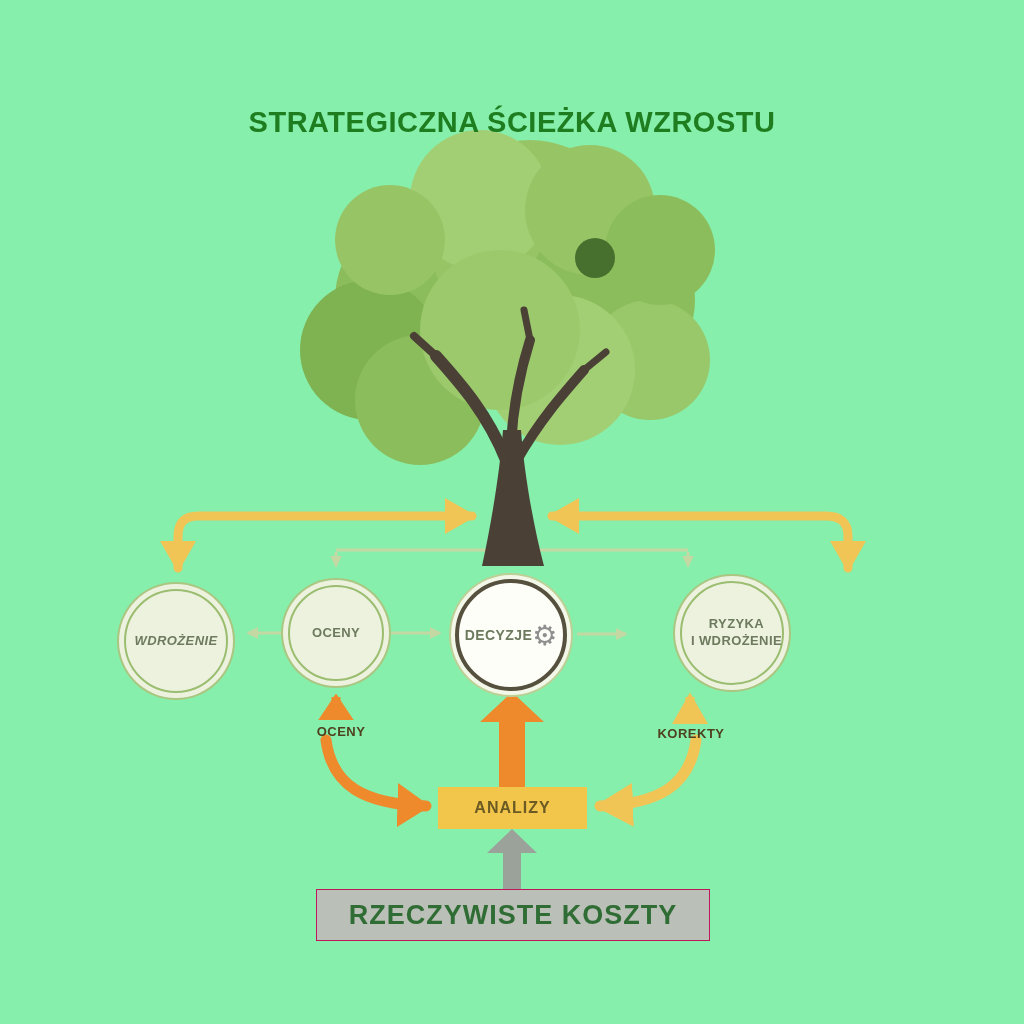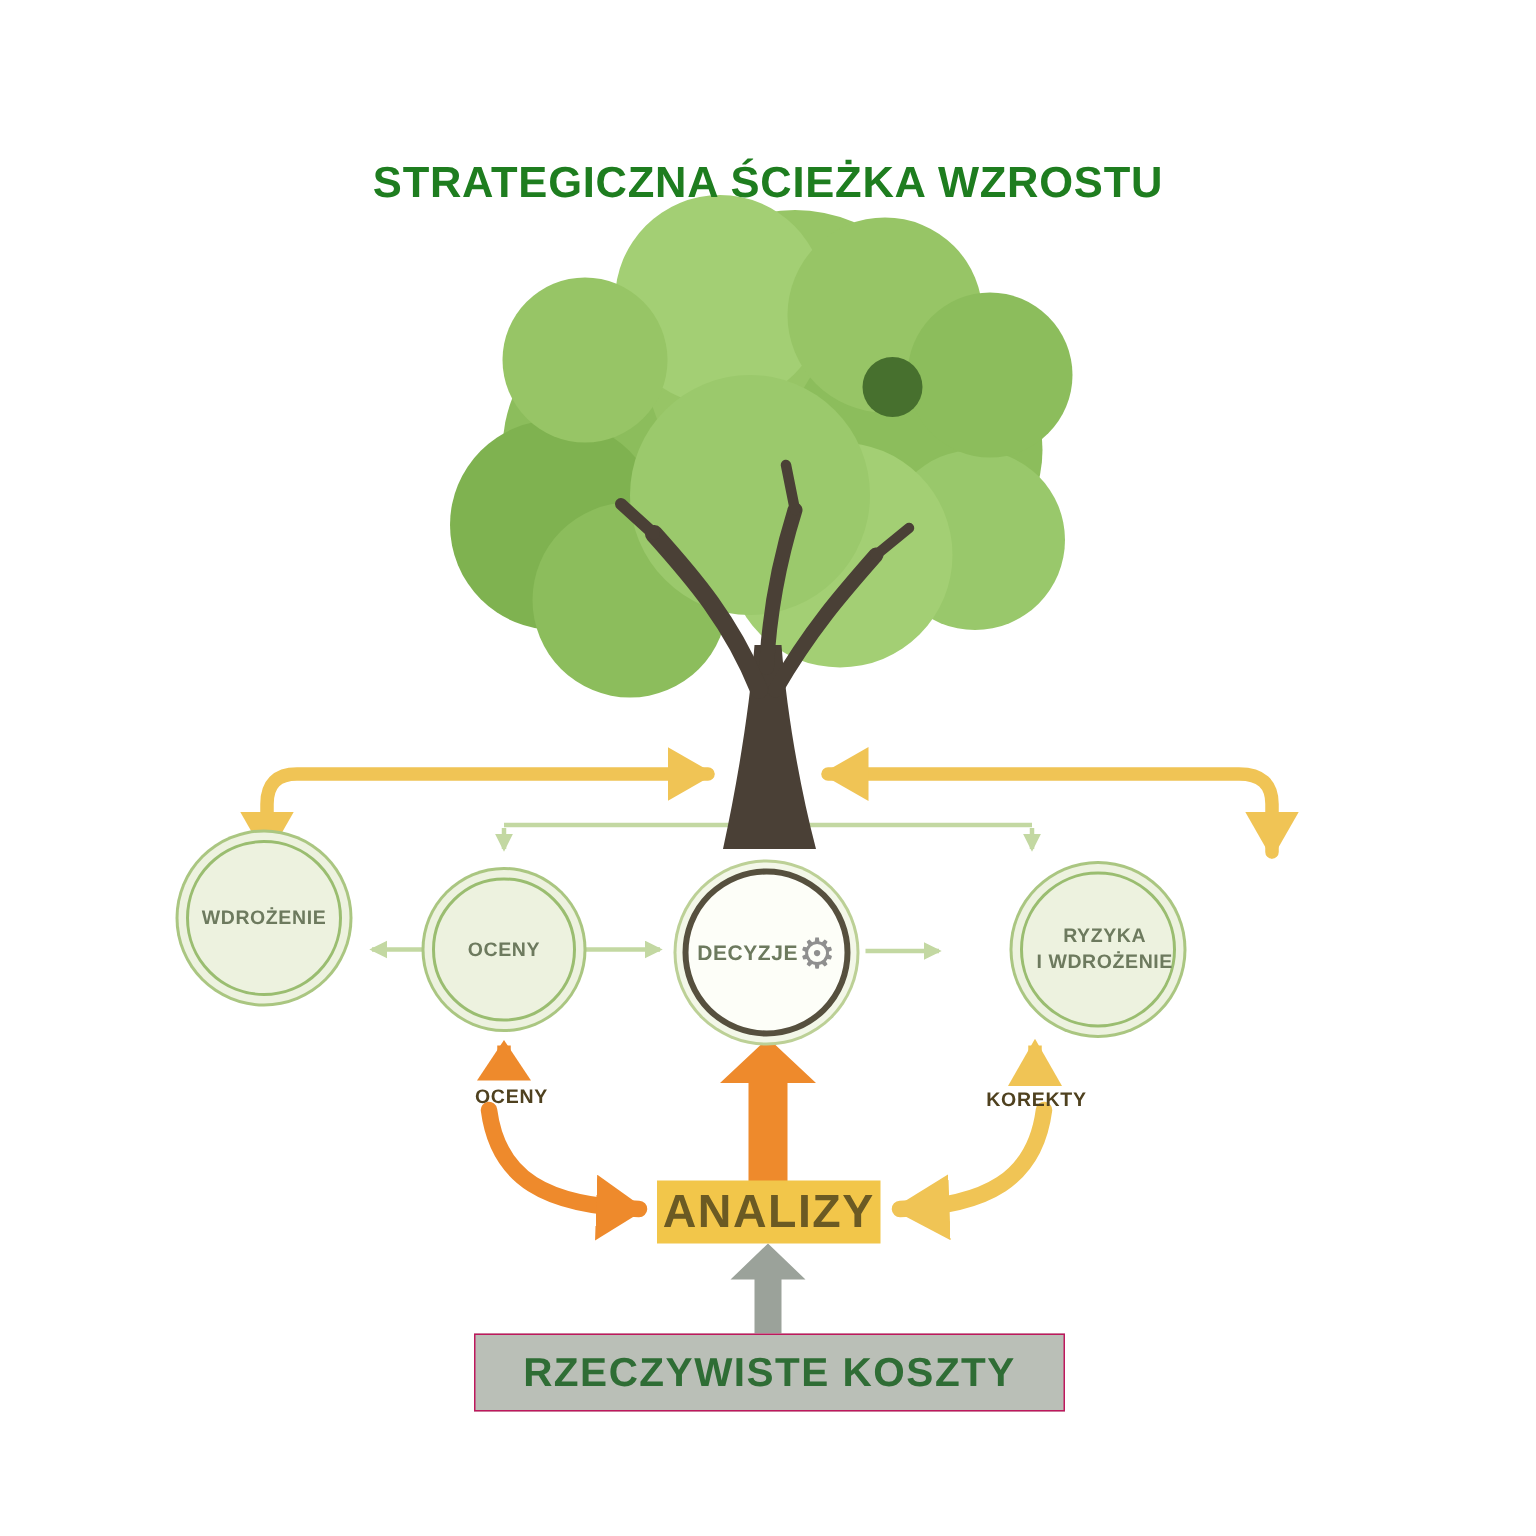--- a/index.html
+++ b/index.html
@@ -1,51 +1,51 @@
 <!DOCTYPE html>
 <html><head>
 <meta charset="utf-8">
 <style>
   html,body{margin:0;padding:0;background:#b6c79d;}
   .stage{
-    position:relative;width:1024px;height:1024px;background:#ffffff;
+    position:relative;width:1024px;height:1024px;background:#86efac;
     font-family:"Liberation Sans",sans-serif;overflow:hidden;
   }
   .layer{position:absolute;left:0;top:0;z-index:1;}
   .tree-layer{z-index:2;}
   .title{
     position:absolute;top:106px;left:0;width:100%;margin:0;text-align:center;
     font-size:29px;font-weight:bold;color:#1e7d1f;letter-spacing:.5px;z-index:3;
   }
   .node{
     position:absolute;transform:translate(-50%,-50%);border-radius:50%;
     background:#edf2df;border:2px solid #9abd70;
     box-shadow:0 0 0 5px #edf2df,0 0 0 7px #aac681;
     display:flex;align-items:center;justify-content:center;text-align:center;z-index:3;
   }
   .node .lbl{font-size:13px;font-weight:bold;color:#6d7a5e;letter-spacing:.4px;line-height:1.3;}
-  .n-wdrozenie{left:176px;top:612px;width:100px;height:100px;}
+  .n-wdrozenie{left:176px;top:641px;width:100px;height:100px;font-style:italic;}
   .n-opcje{left:336px;top:633px;width:92px;height:92px;}
   .n-decyzje{left:511px;top:635px;width:104px;height:104px;flex-direction:row;
     background:#fdfef8;border:4px solid #56503e;
     box-shadow:0 0 0 4px #f3f7e8,0 0 0 6px #bcd096;}
   .n-decyzje .lbl{color:#6d7a5e;font-size:14px;}
   .n-ryzyka{left:732px;top:633px;width:100px;height:100px;justify-content:flex-end;}
   .n-monitoring{left:846px;top:633px;width:102px;height:102px;}
   .gear{font-size:28px;color:#8f8f8f;line-height:1;margin-top:2px;}
   .flow-label{
     position:absolute;transform:translate(-50%,-50%);font-size:13px;font-weight:bold;
     color:#4f411f;letter-spacing:.5px;z-index:3;
   }
   .fl-oceny{left:341px;top:731px;}
   .fl-korekty{left:691px;top:733px;}
   .box{position:absolute;display:flex;align-items:center;justify-content:center;z-index:3;}
   .box-analizy{
     left:438px;top:787px;width:149px;height:42px;background:#f2c64a;
-    color:#6b5a23;font-size:31px;font-weight:bold;letter-spacing:1px;
+    color:#6b5a23;font-size:16px;font-weight:bold;letter-spacing:1px;
   }
   .box-koszty{
     left:316px;top:889px;width:392px;height:50px;background:#babfb7;
     border:1px solid #be185d;color:#2f6d35;font-size:27px;font-weight:bold;letter-spacing:1px;
   }
 </style>
 </head>
 <body>
 
 <div class="stage">

